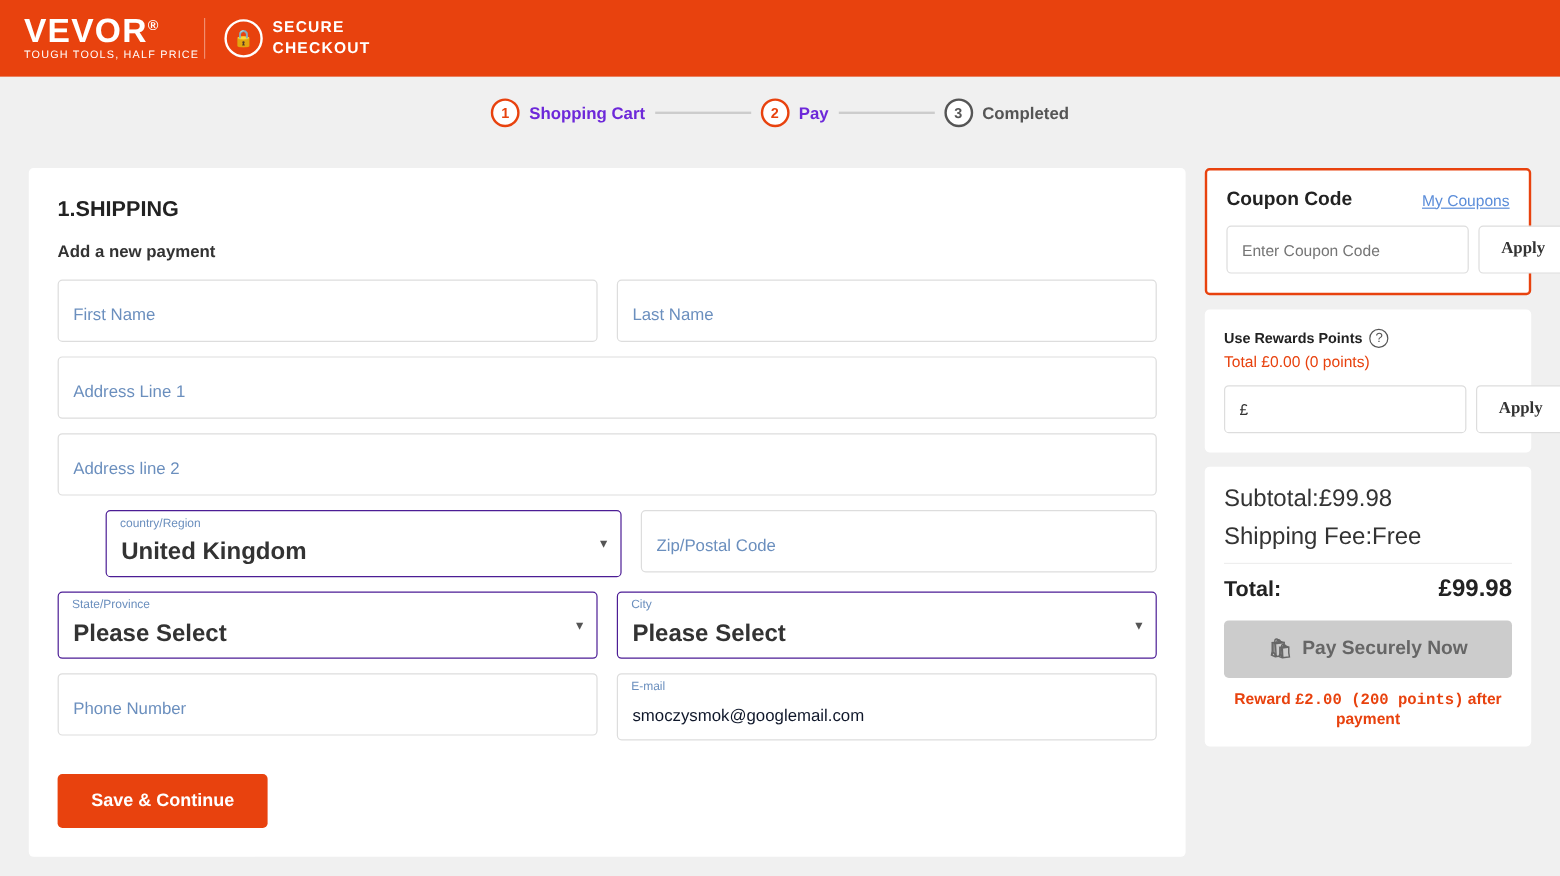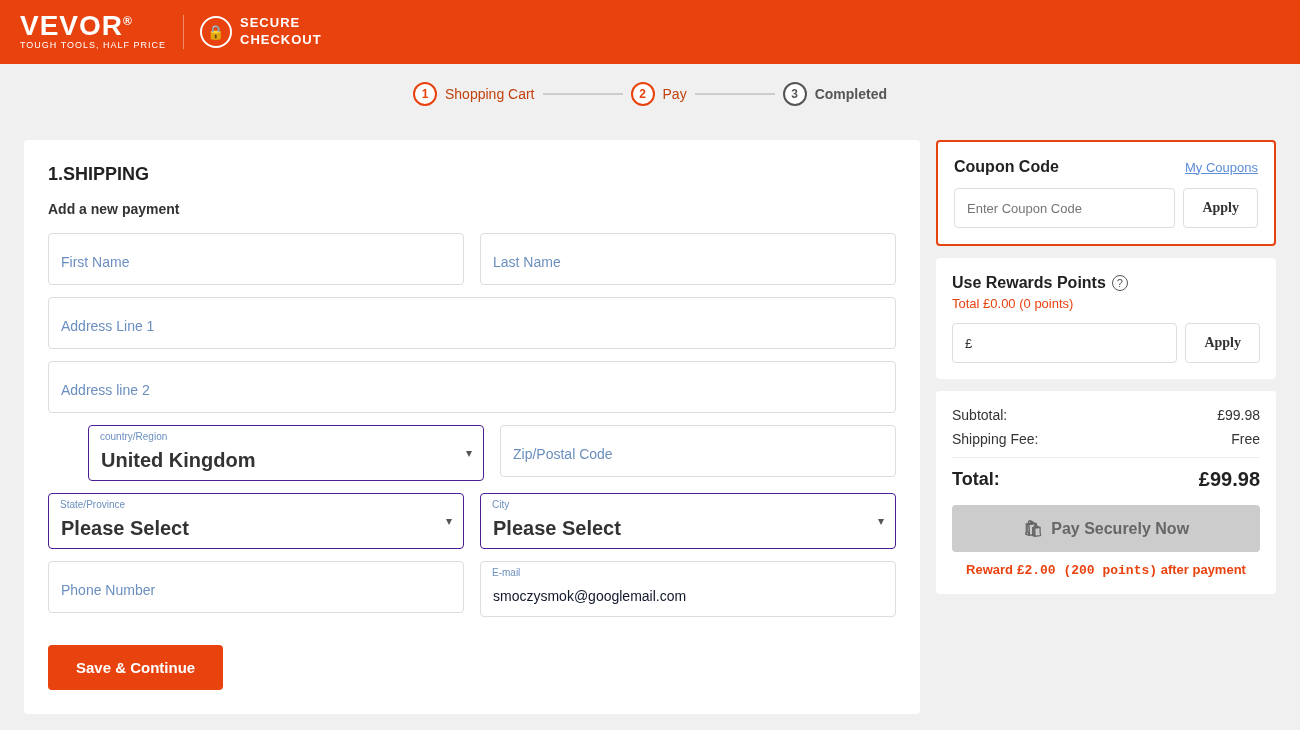--- a/index.html
+++ b/index.html
@@ -10,21 +10,21 @@
       background: #e8420e;
       padding: 12px 20px;
       display: flex;
       align-items: center;
       gap: 16px;
       height: 64px;
     }
     .logo-area {
       display: flex;
       align-items: center;
-      gap: 17px;
+      gap: 4px;
     }
     .logo-text {
       color: white;
       font-size: 28px;
       font-weight: 900;
       letter-spacing: 1px;
       line-height: 1;
     }
     .logo-sub {
       color: white;
@@ -88,22 +88,22 @@
     .step-circle.active {
       border-color: #e8420e;
       color: #e8420e;
     }
     .step-label {
       font-size: 14px;
       font-weight: 600;
       color: #555;
     }
     .step-label.active {
-      color: #c2410c;
-      font-weight: 400;
+      color: #6d28d9;
+      font-weight: 700;
     }
     .step-line {
       width: 80px;
       height: 2px;
       background: #ccc;
       margin: 0 8px;
     }
 
     
     .main {
@@ -236,21 +236,21 @@
       padding: 14px 28px;
       font-size: 15px;
       font-weight: 700;
       border-radius: 4px;
       cursor: pointer;
       margin-top: 16px;
     }
 
     
     .right-panel {
-      width: 340px;
+      width: 272px;
       display: flex;
       flex-direction: column;
       gap: 0;
     }
 
     
     .coupon-box {
       background: white;
       border: 2px solid #e8420e;
       border-radius: 4px;
@@ -309,21 +309,21 @@
       margin-bottom: 12px;
       border-radius: 4px;
     }
     .rewards-header {
       display: flex;
       align-items: center;
       gap: 6px;
       margin-bottom: 4px;
     }
     .rewards-title {
-      font-size: 16px;
+      font-size: 12px;
       font-weight: 700;
       color: #222;
     }
     .help-icon {
       width: 16px;
       height: 16px;
       border: 1px solid #555;
       border-radius: 50%;
       display: inline-flex;
       align-items: center;
@@ -359,23 +359,22 @@
       border-radius: 4px;
     }
     .order-title {
       font-size: 16px;
       font-weight: 700;
       color: #222;
       margin-bottom: 12px;
     }
     .order-row {
       display: flex;
-      justify-content: space-between;
       margin-bottom: 8px;
-      font-size: 14px;
+      font-size: 20px;
       color: #333;
     }
     .order-row .free {
       color: #333;
     }
     .order-divider {
       border: none;
       border-top: 1px solid #eee;
       margin: 10px 0;
     }

